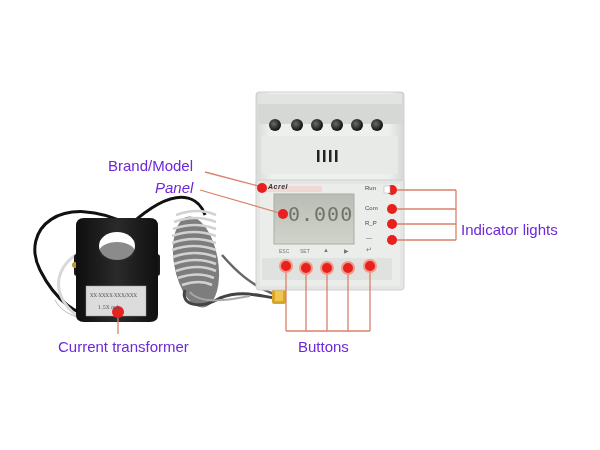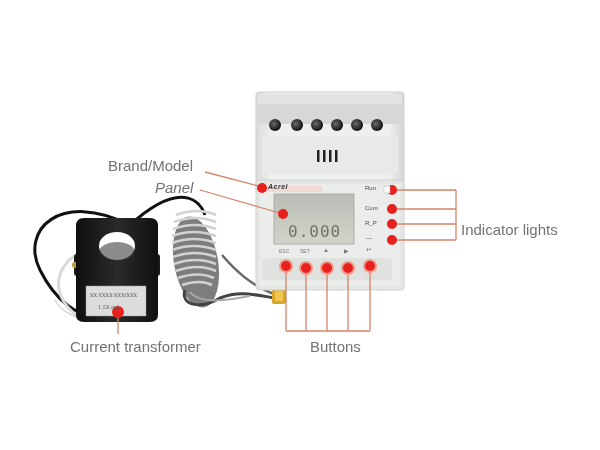--- a/index.html
+++ b/index.html
@@ -1,18 +1,18 @@
 <!DOCTYPE html>
 <html><head>
 <meta charset="utf-8">
 <style>
   html, body { margin: 0; padding: 0; }
   body { width: 600px; height: 450px; background: #ffffff; position: relative; overflow: hidden; font-family: "Liberation Sans", sans-serif; }
   .abs { position: absolute; }
-  .label { position: absolute; color: #737373; font-size: 15px; white-space: nowrap; font-family: "Liberation Sans", sans-serif; }
+  .label { position: absolute; color: #6d28d9; font-size: 15px; white-space: nowrap; font-family: "Liberation Sans", sans-serif; }
   svg { position: absolute; left: 0; top: 0; }
 </style>
 </head>
 <body>
 
 <svg width="600" height="450" viewBox="0 0 600 450">
   <defs>
     <linearGradient id="meterGrad" x1="0" y1="0" x2="1" y2="0">
       <stop offset="0" stop-color="#d8dad8"></stop>
       <stop offset="0.1" stop-color="#eef0ee"></stop>
@@ -129,33 +129,33 @@
     <circle cx="348" cy="268" r="6" stroke="#f29a88" stroke-width="2"></circle>
     <circle cx="370" cy="266" r="6" stroke="#f29a88" stroke-width="2"></circle>
     <circle cx="118" cy="312" r="6"></circle>
   </g>
 
   <rect x="384" y="186" width="6" height="7" fill="#ffffff" stroke="#aaa" stroke-width="0.5"></rect>
 </svg>
 
 <div class="abs" style="left:268px;top:183px;font-size:7px;font-weight:bold;font-style:italic;color:#333;letter-spacing:0.5px;">Acrel</div>
 
-<div class="abs" style="left:288px;top:222px;font-size:16px;font-family:'DejaVu Sans Mono',monospace;color:#6f746b;letter-spacing:1px;">0.000</div>
+<div class="abs" style="left:288px;top:202px;font-size:20px;font-family:'DejaVu Sans Mono',monospace;color:#6f746b;letter-spacing:1px;">0.000</div>
 
 <div class="abs" style="left:365px;top:185px;font-size:6px;color:#444;">Run</div>
 <div class="abs" style="left:365px;top:205px;font-size:6px;color:#444;">Com</div>
 <div class="abs" style="left:365px;top:220px;font-size:6px;color:#444;">R_P</div>
 <div class="abs" style="left:366px;top:235px;font-size:6px;color:#444;">—</div>
 
 <div class="abs" style="left:279px;top:248px;font-size:5px;color:#777;">ESC</div>
 <div class="abs" style="left:300px;top:248px;font-size:5px;color:#777;">SET</div>
 <div class="abs" style="left:323px;top:247px;font-size:6px;color:#777;">▲</div>
 <div class="abs" style="left:344px;top:247px;font-size:6px;color:#777;">▶</div>
 <div class="abs" style="left:366px;top:246px;font-size:7px;color:#777;">↵</div>
 
 <div class="abs" style="left:90px;top:292px;font-size:5px;color:#555;font-family:'DejaVu Serif',serif;">XX-XXXX-XXX/XXX</div>
 <div class="abs" style="left:98px;top:304px;font-size:5px;color:#555;font-family:'DejaVu Serif',serif;">1.5X    mA</div>
 
 <div class="label" style="left:108px;top:157px;">Brand/Model</div>
 <div class="label" style="left:155px;top:179px;font-style:italic;">Panel</div>
 <div class="label" style="left:461px;top:221px;">Indicator lights</div>
-<div class="label" style="left:70px;top:338px;">Current transformer</div>
-<div class="label" style="left:310px;top:338px;">Buttons</div>
+<div class="label" style="left:58px;top:338px;">Current transformer</div>
+<div class="label" style="left:298px;top:338px;">Buttons</div>
 
 </body></html>

